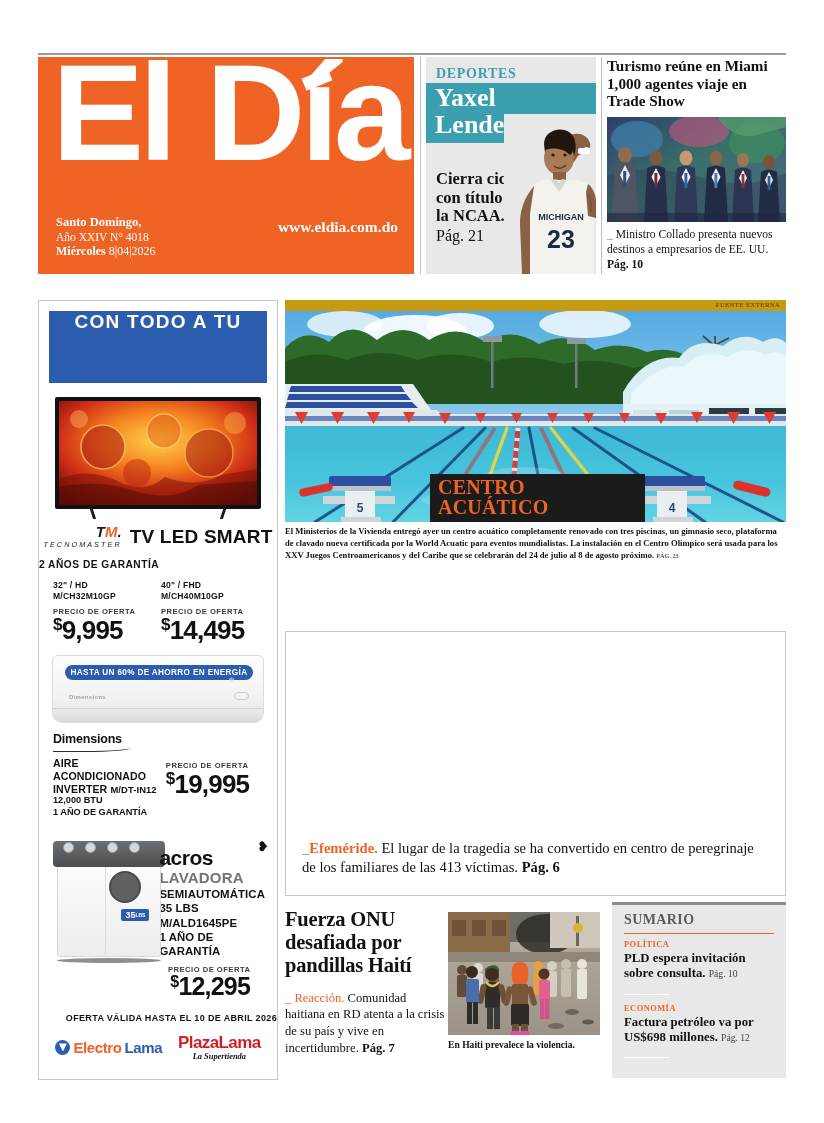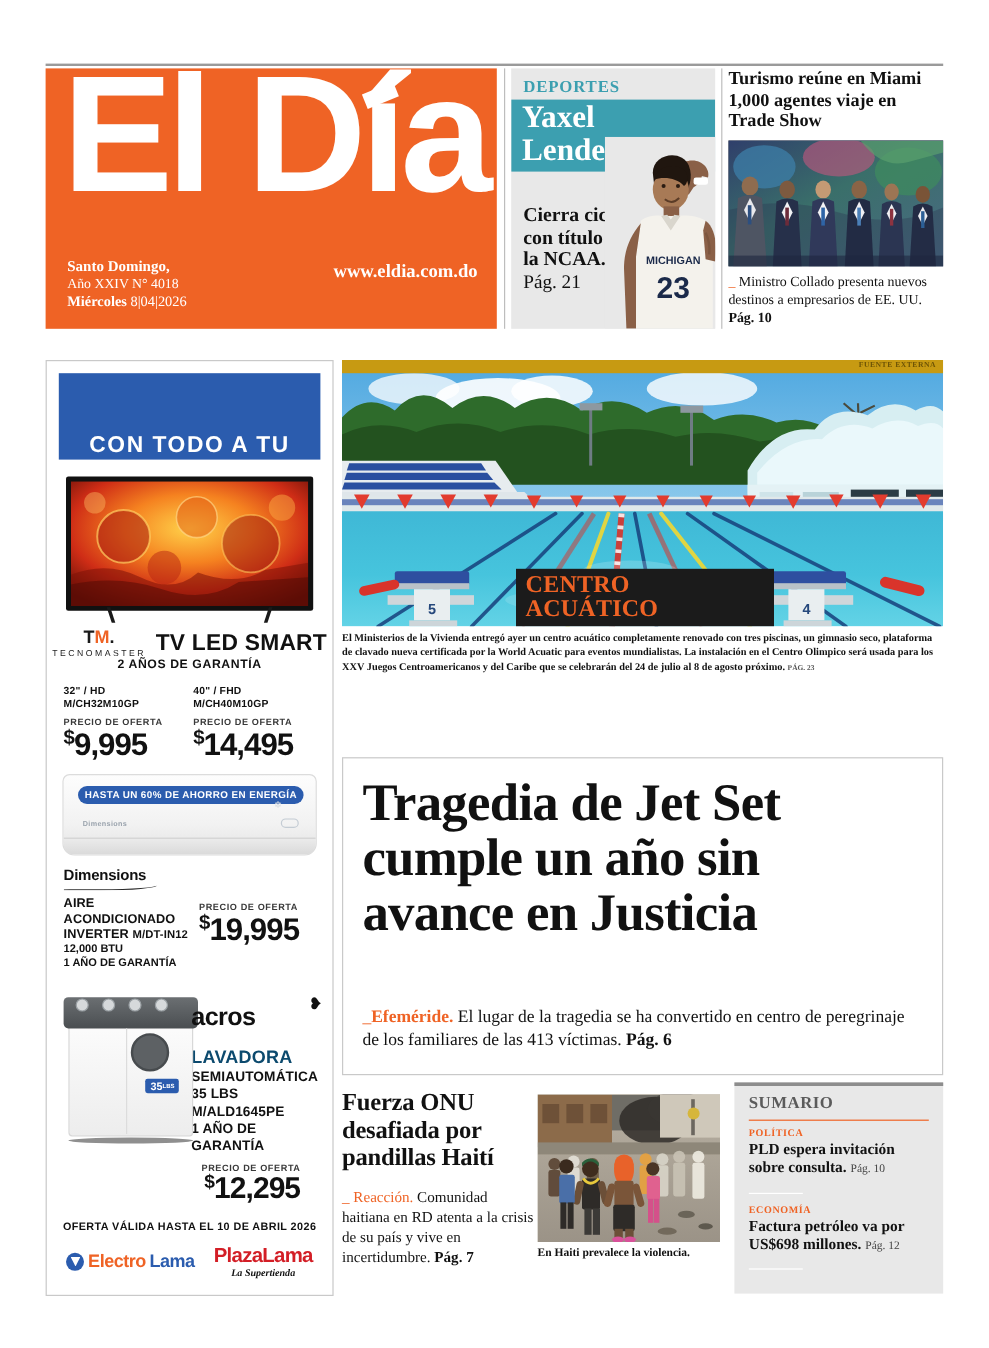--- a/index.html
+++ b/index.html
@@ -67,38 +67,38 @@
   
   .tour { position:absolute; left:607px; top:57px; width:179px; height:217px; }
   .tour-head { font-weight:bold; font-size:15.2px; line-height:1.16; color:#111; }
   .tour-photo { position:relative; margin-top:7px; width:179px; height:105px; overflow:hidden; background:#26304a; }
   .tour-cap { margin-top:6px; font-size:11.6px; line-height:1.29; color:#111; }
   .tour-cap .dash { color:#ef6325; }
   .tour-cap .pg { font-weight:bold; }
 
   
   .ad { position:absolute; left:38px; top:300px; width:240px; height:780px; border:1px solid #c9c9c9; background:#fff; }
-  .ad-banner { margin:10px 10px 0 10px; height:72px; background:#2b5cae; display:flex; flex-direction:column; align-items:center; justify-content:flex-end; }
+  .ad-banner { margin:10px 10px 0 10px; height:72px; background:#2b5cae; display:flex; flex-direction:column; align-items:center; justify-content:space-between; }
   .ad-banner .l1 { color:#fff; font-family:"Liberation Sans",sans-serif; font-weight:bold; font-size:19px; letter-spacing:1.3px; }
   .ad-banner .l2 { color:#fff; font-family:"Liberation Sans",sans-serif; font-weight:bold; font-size:27px; letter-spacing:1.2px; margin-top:1px; }
 
   .tv-img { position:relative; margin:14px auto 0 auto; width:206px; height:122px; }
   .tv-bezel { position:absolute; left:0; top:0; width:206px; height:112px; background:#111; border-radius:2px; }
   .tv-screen { position:absolute; left:4px; top:4px; width:198px; height:104px; overflow:hidden; }
   .tv-stand-l, .tv-stand-r { position:absolute; bottom:0; width:3px; height:13px; background:#1a1a1a; }
   .tv-stand-l { left:36px; transform:skewX(18deg); }
   .tv-stand-r { right:36px; transform:skewX(-18deg); }
 
   .tv-brandrow { display:flex; align-items:center; justify-content:center; margin-top:5px; gap:8px; }
-  .tm-logo { text-align:center; }
+  .tm-logo { text-align:right;font-style:italic; }
   .tm-mark { font-family:"Liberation Sans",sans-serif; font-weight:bold; font-size:15px; color:#1a1a1a; line-height:1; }
   .tm-mark .o { color:#ef6325; }
   .tm-word { font-family:"Liberation Sans",sans-serif; font-size:7.2px; letter-spacing:2.1px; color:#222; margin-top:1px; }
   .tv-led { font-family:"Liberation Sans",sans-serif; font-weight:bold; font-size:19px; color:#111; letter-spacing:.2px; }
-  .tv-warr { text-align:center; font-family:"Liberation Sans",sans-serif; font-weight:bold; font-size:10.2px; letter-spacing:.5px; color:#111; margin-top:0; }
+  .tv-warr { font-family:"Liberation Sans",sans-serif; font-weight:bold; font-size:10.2px; letter-spacing:.5px; color:#111; margin-top:10px; }
 
   .price-row { display:flex; margin-top:10px; padding:0 14px; }
   .price-col { flex:1; }
   .price-col.c2 { padding-left:6px; }
   .spec { font-family:"Liberation Sans",sans-serif; font-weight:bold; font-size:8.6px; color:#111; line-height:1.32; letter-spacing:.2px; }
   .poffer { font-family:"Liberation Sans",sans-serif; font-weight:bold; font-size:7.6px; letter-spacing:.5px; color:#3a3a3a; margin-top:4px; }
   .pamt { font-family:"Liberation Sans",sans-serif; font-weight:bold; font-size:26px; color:#111; line-height:1; letter-spacing:-.8px; }
   .pamt .cur { font-size:17px; vertical-align:9px; }
 
   .ac-img { position:relative; margin:12px auto 0 auto; width:212px; height:68px; background:linear-gradient(180deg,#fdfdfd 0%,#f2f2f2 62%,#e3e3e3 100%); border:1px solid #dcdcdc; border-radius:6px 6px 10px 10px; overflow:hidden; }
@@ -126,27 +126,27 @@
   .w-knob { position:absolute; top:1px; width:11px; height:11px; border-radius:50%; background:#d6d9db; border:1px solid #9aa0a4; }
   .w-divider { position:absolute; left:54px; top:34px; width:1px; height:88px; background:#dcdcdc; }
   .w-drum { position:absolute; right:12px; top:38px; width:32px; height:32px; border-radius:50%; background:#5d6164; border:2px solid #474b4e; }
   .w-badge { position:absolute; right:4px; top:76px; background:#2b5cae; color:#fff; font-family:"Liberation Sans",sans-serif; font-weight:bold; font-size:9px; padding:1px 4px; border-radius:2px; }
   .w-badge small { font-size:5px; vertical-align:1px; }
   .w-shadow { position:absolute; left:6px; bottom:2px; width:104px; height:5px; background:#333; border-radius:50%; opacity:.55; }
 
   .wash-txt { flex:1; padding-left:6px; padding-top:14px; }
   .acros { font-family:"Liberation Sans",sans-serif; font-weight:bold; font-size:21px; color:#111; letter-spacing:-.5px; line-height:1; position:relative; }
   .acros .hrt { position:absolute; right:-3px; top:-7px; font-size:13px; color:#111; }
-  .w-l1 { font-family:"Liberation Sans",sans-serif; font-weight:bold; font-size:15px; color:#0c4a6e; line-height:1.12; margin-top:16px; letter-spacing:.2px; }
+  .w-l1 { font-family:"Liberation Sans",sans-serif; font-weight:bold; font-size:15px; color:#737373; line-height:1.12; margin-top:2px; letter-spacing:.2px; }
   .w-l2 { font-family:"Liberation Sans",sans-serif; font-weight:bold; font-size:11.4px; color:#111; line-height:1.25; letter-spacing:.1px; }
   .w-price-lbl { font-family:"Liberation Sans",sans-serif; font-weight:bold; font-size:7.6px; letter-spacing:.5px; color:#3a3a3a; margin-top:7px; text-align:center; padding-right:6px;}
   .w-price { font-family:"Liberation Sans",sans-serif; font-weight:bold; font-size:25px; color:#111; line-height:1; letter-spacing:-.8px; text-align:center; padding-right:4px;}
   .w-price .cur { font-size:16px; vertical-align:8px; }
 
-  .valid { text-align:center; font-family:"Liberation Sans",sans-serif; font-weight:bold; font-size:9px; letter-spacing:.35px; color:#111; margin-top:14px; }
+  .valid { text-align:right; font-family:"Liberation Sans",sans-serif; font-weight:bold; font-size:9px; letter-spacing:.35px; color:#111; margin-top:14px; }
   .logos { display:flex; align-items:center; justify-content:center; gap:16px; margin-top:11px; }
   .el-logo { display:flex; align-items:center; gap:3px; }
   .el-badge { width:15px; height:15px; border-radius:50%; background:#2b5cae; position:relative; }
   .el-badge::after { content:""; position:absolute; left:3.5px; top:3px; width:8px; height:8px; background:#fff; clip-path:polygon(0 0,100% 0,50% 100%); }
   .el-e { font-family:"Liberation Sans",sans-serif; font-weight:bold; font-size:15px; color:#ef6325; letter-spacing:-.4px; }
   .el-l { font-family:"Liberation Sans",sans-serif; font-weight:bold; font-size:15px; color:#2b5cae; letter-spacing:-.4px; }
   .pl-logo { text-align:center; }
   .pl-top { font-family:"Liberation Sans",sans-serif; font-weight:bold; font-size:17px; color:#d31e26; letter-spacing:-.6px; line-height:1; }
   .pl-sub { font-size:8.4px; font-style:italic; font-weight:bold; color:#111; margin-top:1px; }
 
@@ -568,21 +568,20 @@
         <span>FUENTE EXTERNA</span>
       </div>
     <div class="pool-title">
       <div class="pt1">CENTRO ACUÁTICO</div>
     </div>
   </div>
 
   <div class="pool-cap"><span>El Ministerios de la Vivienda entregó ayer un centro acuático completamente renovado con tres piscinas, un gimnasio seco, plataforma de clavado nueva certificada por la World Acuatic para eventos mundialistas. La instalación en el Centro Olimpico será usada para los XXV Juegos Centroamericanos y del Caribe que se celebrarán del 24 de julio al 8 de agosto próximo. </span><span class="pg">PÁG. 23</span></div>
 
   <div class="lead">
-    <div class="lead-h">Tragedia de Jet Set cumple un año sin avance en Justicia</div>
     <div class="lead-sub"><span class="dash">_</span><span class="lead-k">Efeméride.</span><span> El lugar de la tragedia se ha convertido en centro de peregrinaje de los familiares de las 413 víctimas. </span><span class="pg">Pág. 6</span></div>
   </div>
 
   <div class="haiti">
     <div class="haiti-h">Fuerza ONU desafiada por pandillas Haití</div>
     <div class="haiti-cap"><span class="dash">_</span> <span class="lead-k">Reacción.</span><span> Comunidad haitiana en RD atenta a la crisis de su país y vive en incertidumbre. </span><span class="pg">Pág. 7</span></div>
     <div class="haiti-photo">
       <svg width="152" height="123" viewBox="0 0 152 123">
         <defs>
           <linearGradient id="roadG" x1="0" y1="0" x2="0" y2="1">

